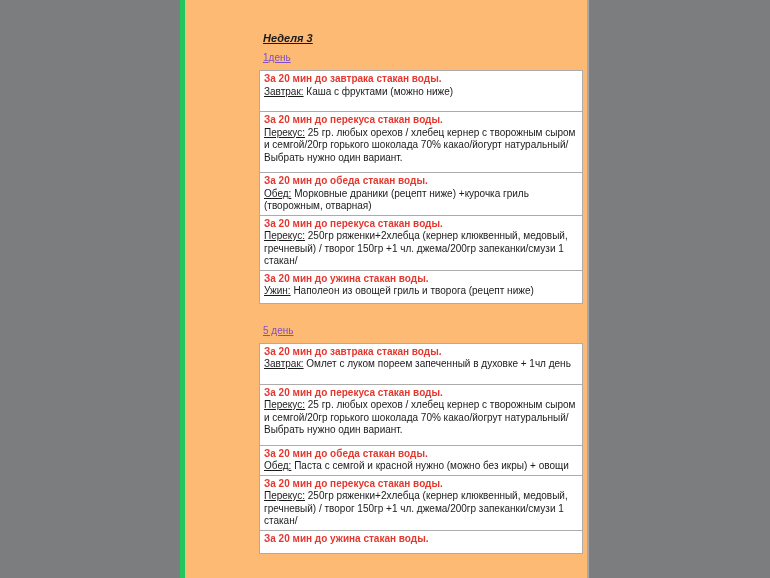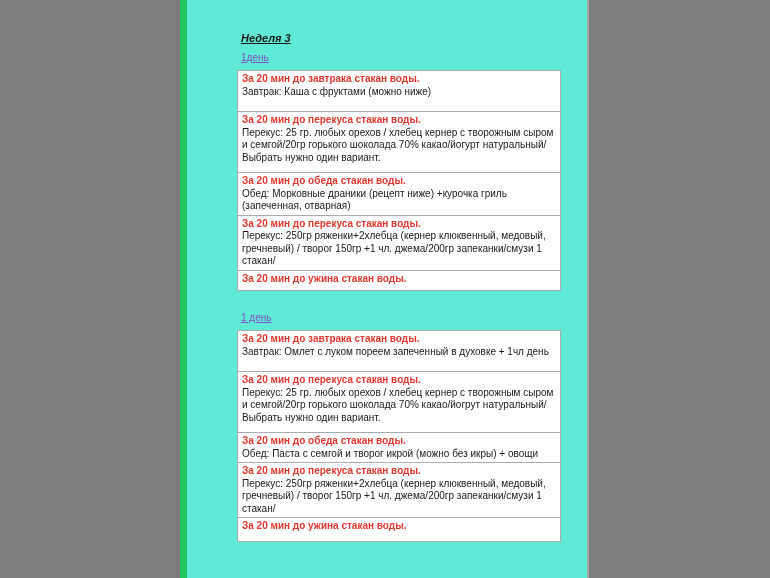--- a/index.html
+++ b/index.html
@@ -4,22 +4,22 @@
 <style>
   html,body{margin:0;padding:0;}
   body{
     width:770px;height:578px;overflow:hidden;position:relative;
     background:#7b7d7f;
     font-family:"Liberation Sans","DejaVu Sans",sans-serif;
     -webkit-font-smoothing:antialiased;
   }
   .page{
     position:absolute;left:180px;top:0;width:409px;height:578px;
-    background:#5eead4;box-sizing:border-box;
-    border-left:7px solid #22c55e;border-right:2px solid #a7a7a9;
+    background:#fdba74;box-sizing:border-box;
+    border-left:5px solid #22c55e;border-right:2px solid #a7a7a9;padding-left:24px;
   }
   .doc{padding-top:31px;}
   .week-title{
     margin:0 0 0 54px;
     font-size:11px;line-height:14px;font-weight:700;font-style:italic;
     text-decoration:underline;color:#1a1a1a;
   }
   .day-link{
     display:inline-block;margin:7px 0 0 54px;
     font-size:10px;line-height:12px;color:#8250c4;
@@ -29,21 +29,21 @@
     width:324px;margin:5px 0 0 50px;box-sizing:border-box;
     border:1px solid #acacac;background:#ffffff;
   }
   .meal-row{
     border-bottom:1px solid #acacac;
     padding:2px 4px 2px 4px;
     font-size:10px;line-height:12.5px;color:#1a1a1a;
   }
   .meal-row:last-child{border-bottom:none;}
   .reminder{color:#e4382f;font-weight:700;}
-  .meal-label{text-align:center;}
+  .meal-label{text-decoration:underline;text-align:center;}
   .bedtime{color:#21ad63;}
   .sp11{height:11px;}
   .sp6{height:6px;}
   .sp3{height:3px;}
   .gap-day2{height:14px;}
 </style>
 </head>
 <body>
 
 <div class="page">
@@ -59,50 +59,51 @@
         <div><span class="meal-label">Завтрак:</span><span> Каша с фруктами (можно ниже)</span></div>
         <div class="sp11"></div>
       </div>
       <div class="meal-row">
         <div class="reminder">За 20 мин до перекуса стакан воды.</div>
         <div><span class="meal-label">Перекус:</span><span> 25 гр. любых орехов / хлебец кернер с творожным сыром и семгой/20гр горького шоколада 70% какао/йогурт натуральный/ Выбрать нужно один вариант.</span></div>
         <div class="sp6"></div>
       </div>
       <div class="meal-row">
         <div class="reminder">За 20 мин до обеда стакан воды.</div>
-        <div><span class="meal-label">Обед:</span><span> Морковные драники (рецепт ниже) +курочка гриль (запеченная, отварная)</span></div>
+        <div><span class="meal-label">Обед:</span><span> Морковные драники (рецепт ниже) +курочка гриль (творожным, отварная)</span></div>
       </div>
       <div class="meal-row">
         <div class="reminder">За 20 мин до перекуса стакан воды.</div>
         <div><span class="meal-label">Перекус:</span><span> 250гр ряженки+2хлебца (кернер клюквенный, медовый, гречневый) / творог 150гр +1 чл. джема/200гр запеканки/смузи 1 стакан/</span></div>
       </div>
       <div class="meal-row">
         <div class="reminder">За 20 мин до ужина стакан воды.</div>
+        <div><span class="meal-label">Ужин:</span><span> Наполеон из овощей гриль и творога (рецепт ниже)</span></div>
         <div class="sp3"></div>
       </div>
     </div>
 
     <div class="gap-day2"></div>
 
-    <a class="day-link">1 день</a>
+    <a class="day-link">5 день</a>
 
     <div class="meal-table">
       <div class="meal-row">
         <div class="reminder">За 20 мин до завтрака стакан воды.</div>
         <div><span class="meal-label">Завтрак:</span><span> Омлет с луком пореем запеченный в духовке + 1чл день</span></div>
         <div class="sp11"></div>
       </div>
       <div class="meal-row">
         <div class="reminder">За 20 мин до перекуса стакан воды.</div>
         <div><span class="meal-label">Перекус:</span><span> 25 гр. любых орехов / хлебец кернер с творожным сыром и семгой/20гр горького шоколада 70% какао/йогрут натуральный/ Выбрать нужно один вариант.</span></div>
         <div class="sp6"></div>
       </div>
       <div class="meal-row">
         <div class="reminder">За 20 мин до обеда стакан воды.</div>
-        <div><span class="meal-label">Обед:</span><span> Паста с семгой и творог икрой (можно без икры) + овощи</span></div>
+        <div><span class="meal-label">Обед:</span><span> Паста с семгой и красной нужно (можно без икры) + овощи</span></div>
       </div>
       <div class="meal-row">
         <div class="reminder">За 20 мин до перекуса стакан воды.</div>
         <div><span class="meal-label">Перекус:</span><span> 250гр ряженки+2хлебца (кернер клюквенный, медовый, гречневый) / творог 150гр +1 чл. джема/200гр запеканки/смузи 1 стакан/</span></div>
       </div>
       <div class="meal-row">
         <div class="reminder">За 20 мин до ужина стакан воды.</div>
         <div class="sp6"></div>
       </div>
 

